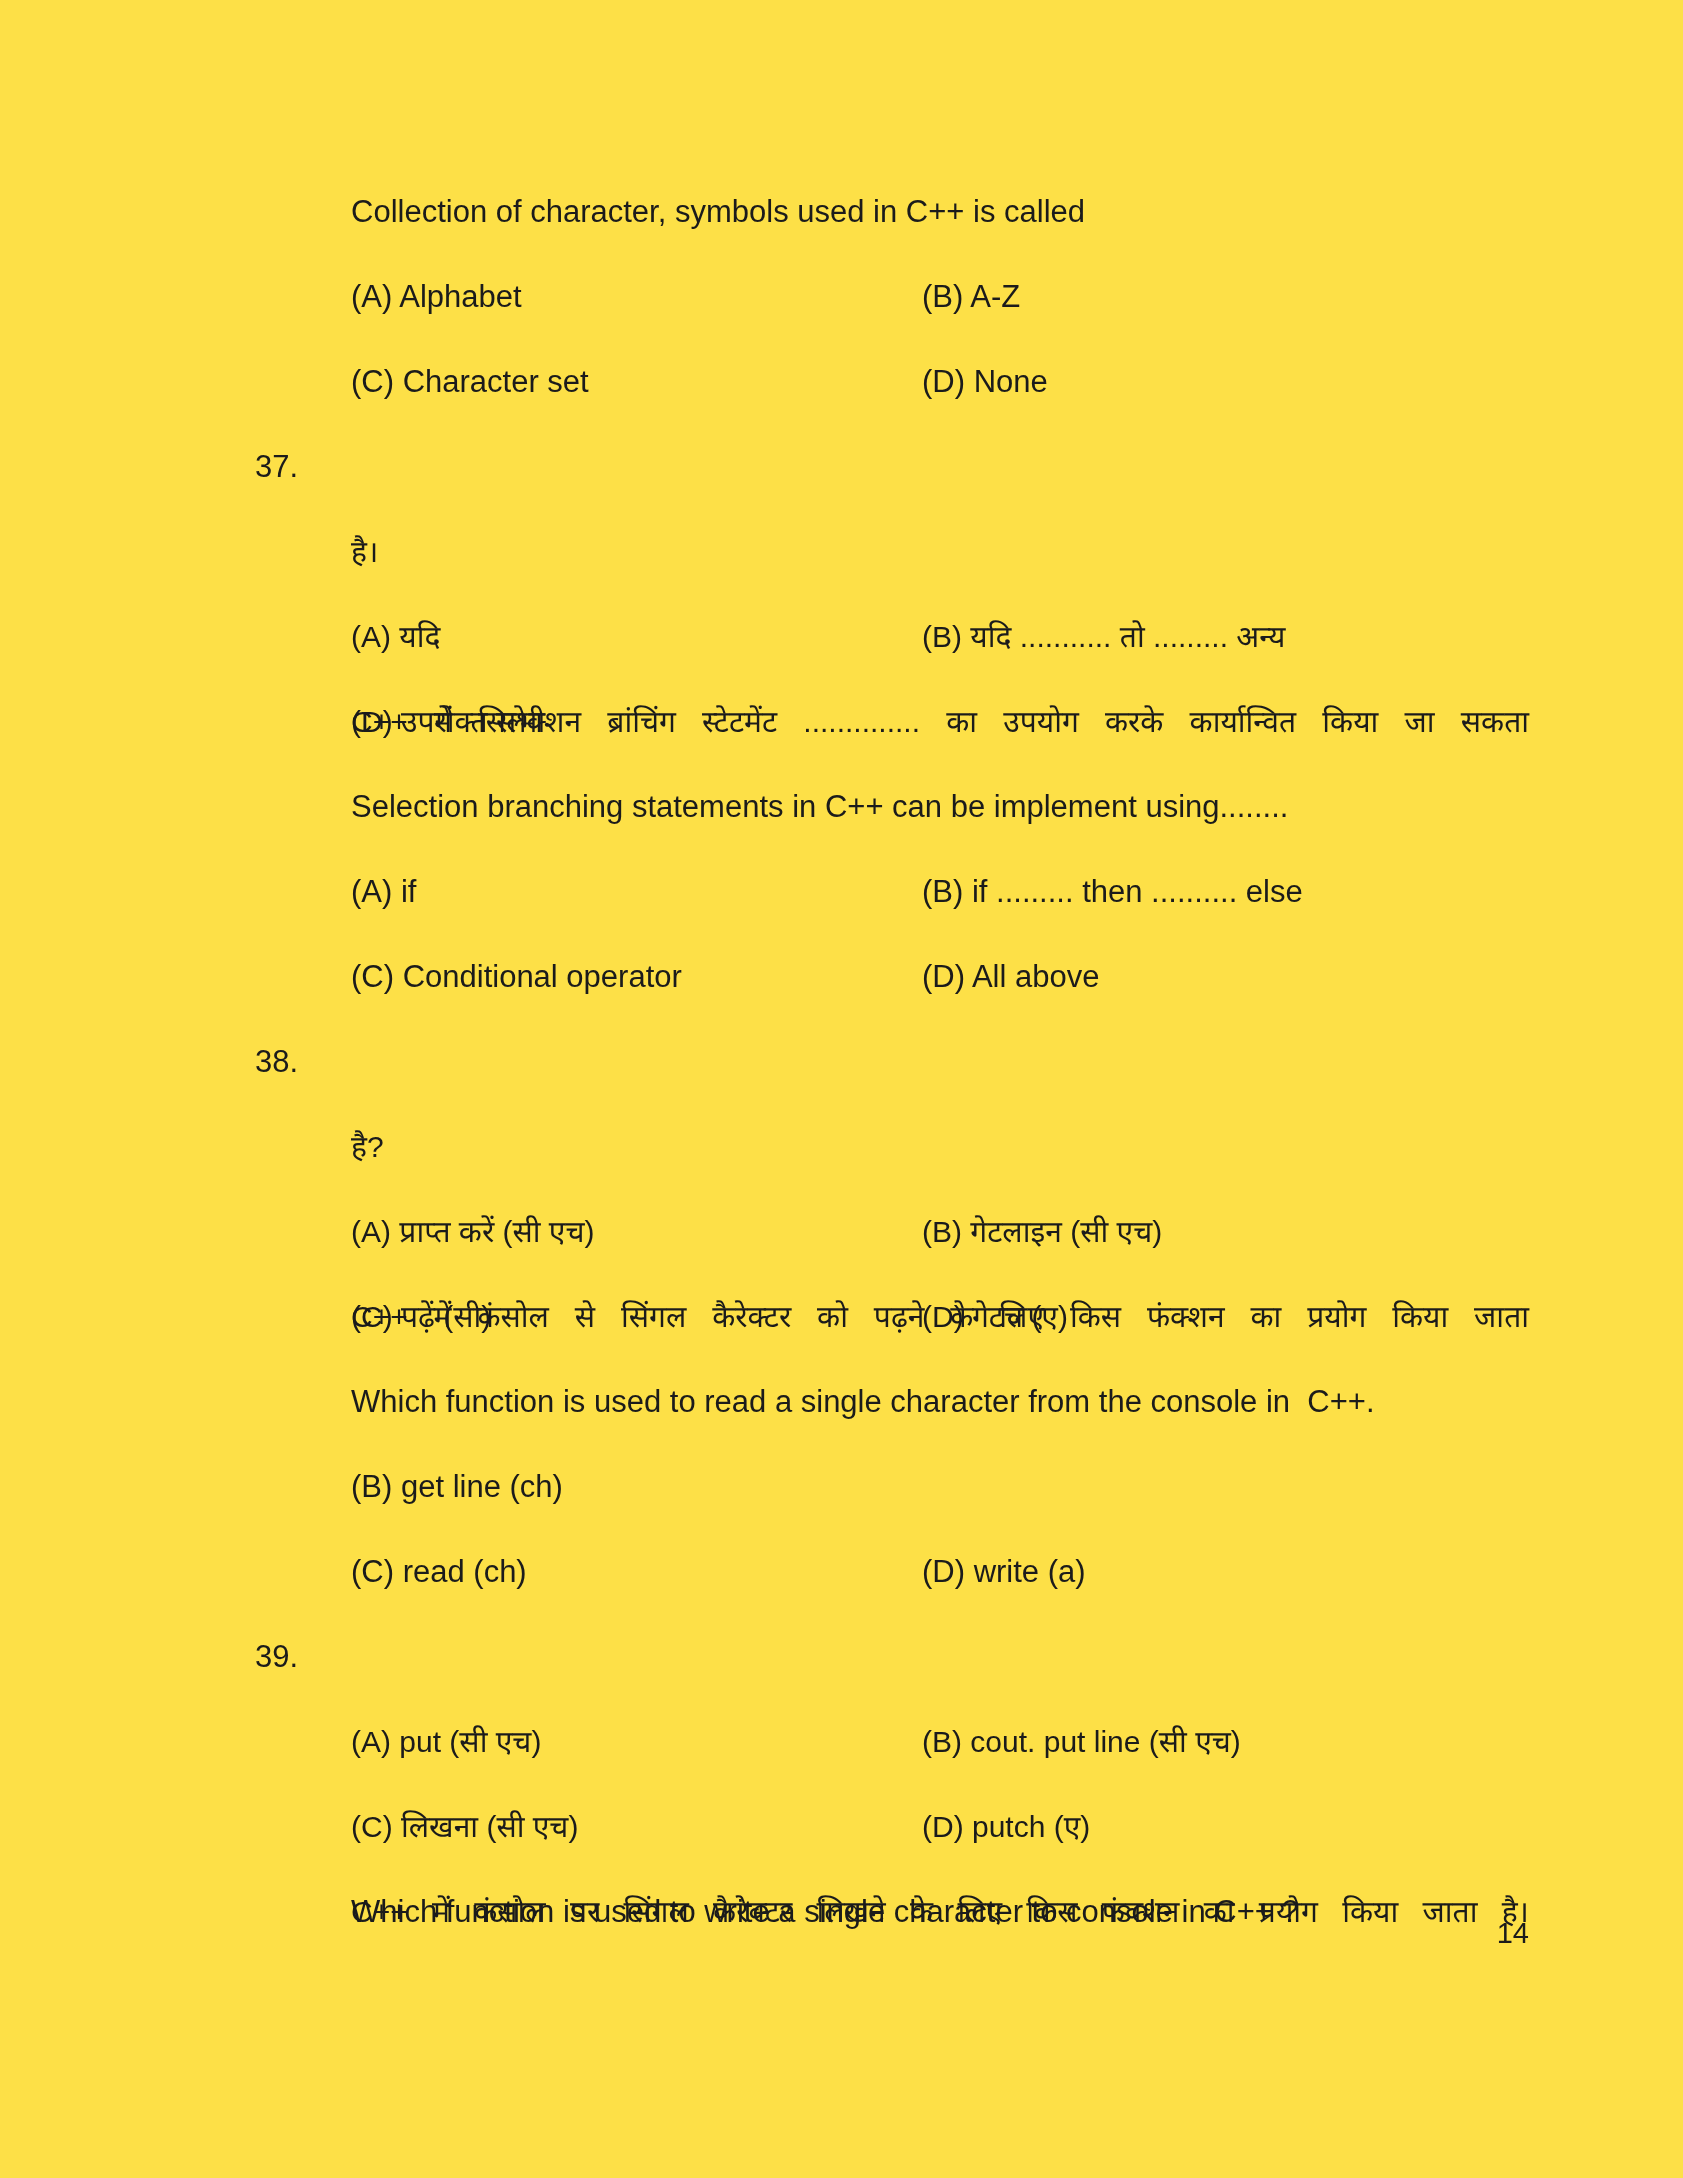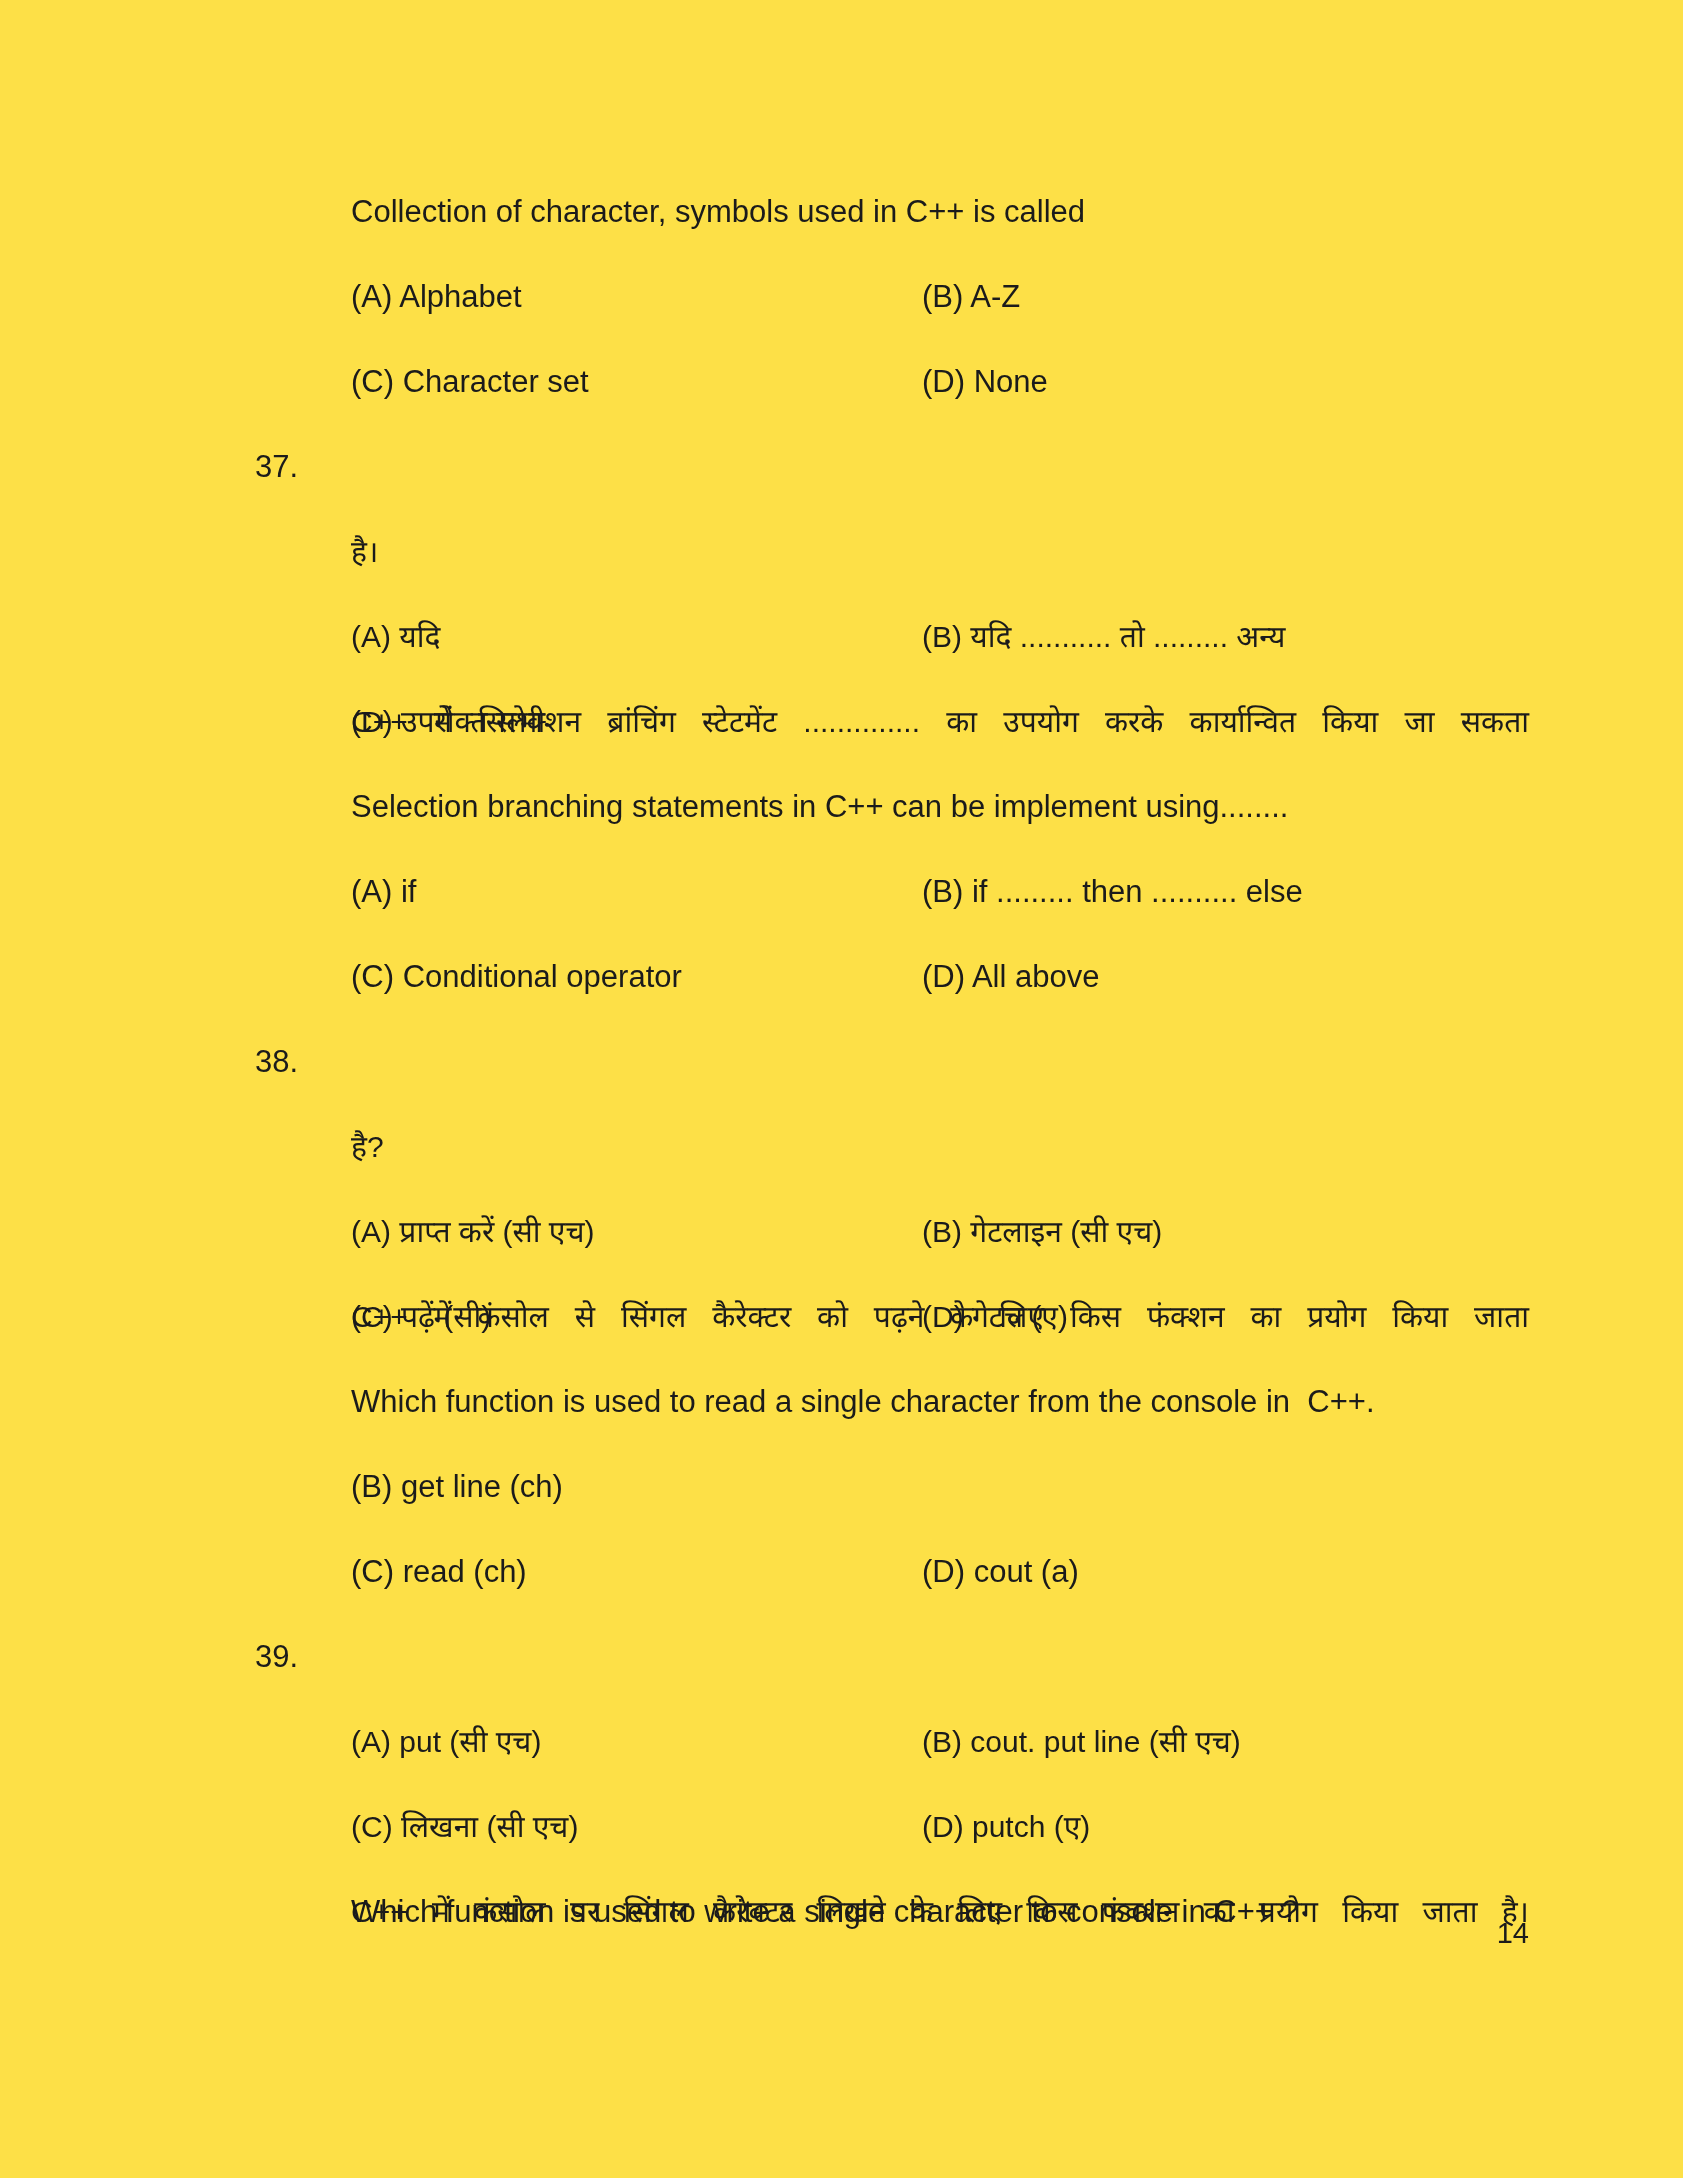--- a/index.html
+++ b/index.html
@@ -121,21 +121,21 @@
       <span class="opt-col1">(C) पढ़ें (सी)</span>
       <span class="opt-col2">(D) गेटच (ए)</span>
     </div>
 
     <div class="row en">Which function is used to read a single character from the console in  C++.</div>
     <div class="row en opts">
       <span class="opt-col2">(B) get line (ch)</span>
     </div>
     <div class="row en opts">
       <span class="opt-col1">(C) read (ch)</span>
-      <span class="opt-col2">(D) cout (a)</span>
+      <span class="opt-col2">(D) write (a)</span>
     </div>
 
     <div class="row hi">
       <span class="qnum">39.</span>
       <span style="display:block" class="justify">C++ में कंसोल पर सिंगल कैरेक्टर लिखने के लिए किस फंक्शन का प्रयोग किया जाता है।</span>
     </div>
     <div class="row hi opts">
       <span class="opt-col1">(A) put (सी एच)</span>
       <span class="opt-col2">(B) cout. put line (सी एच)</span>
     </div>

